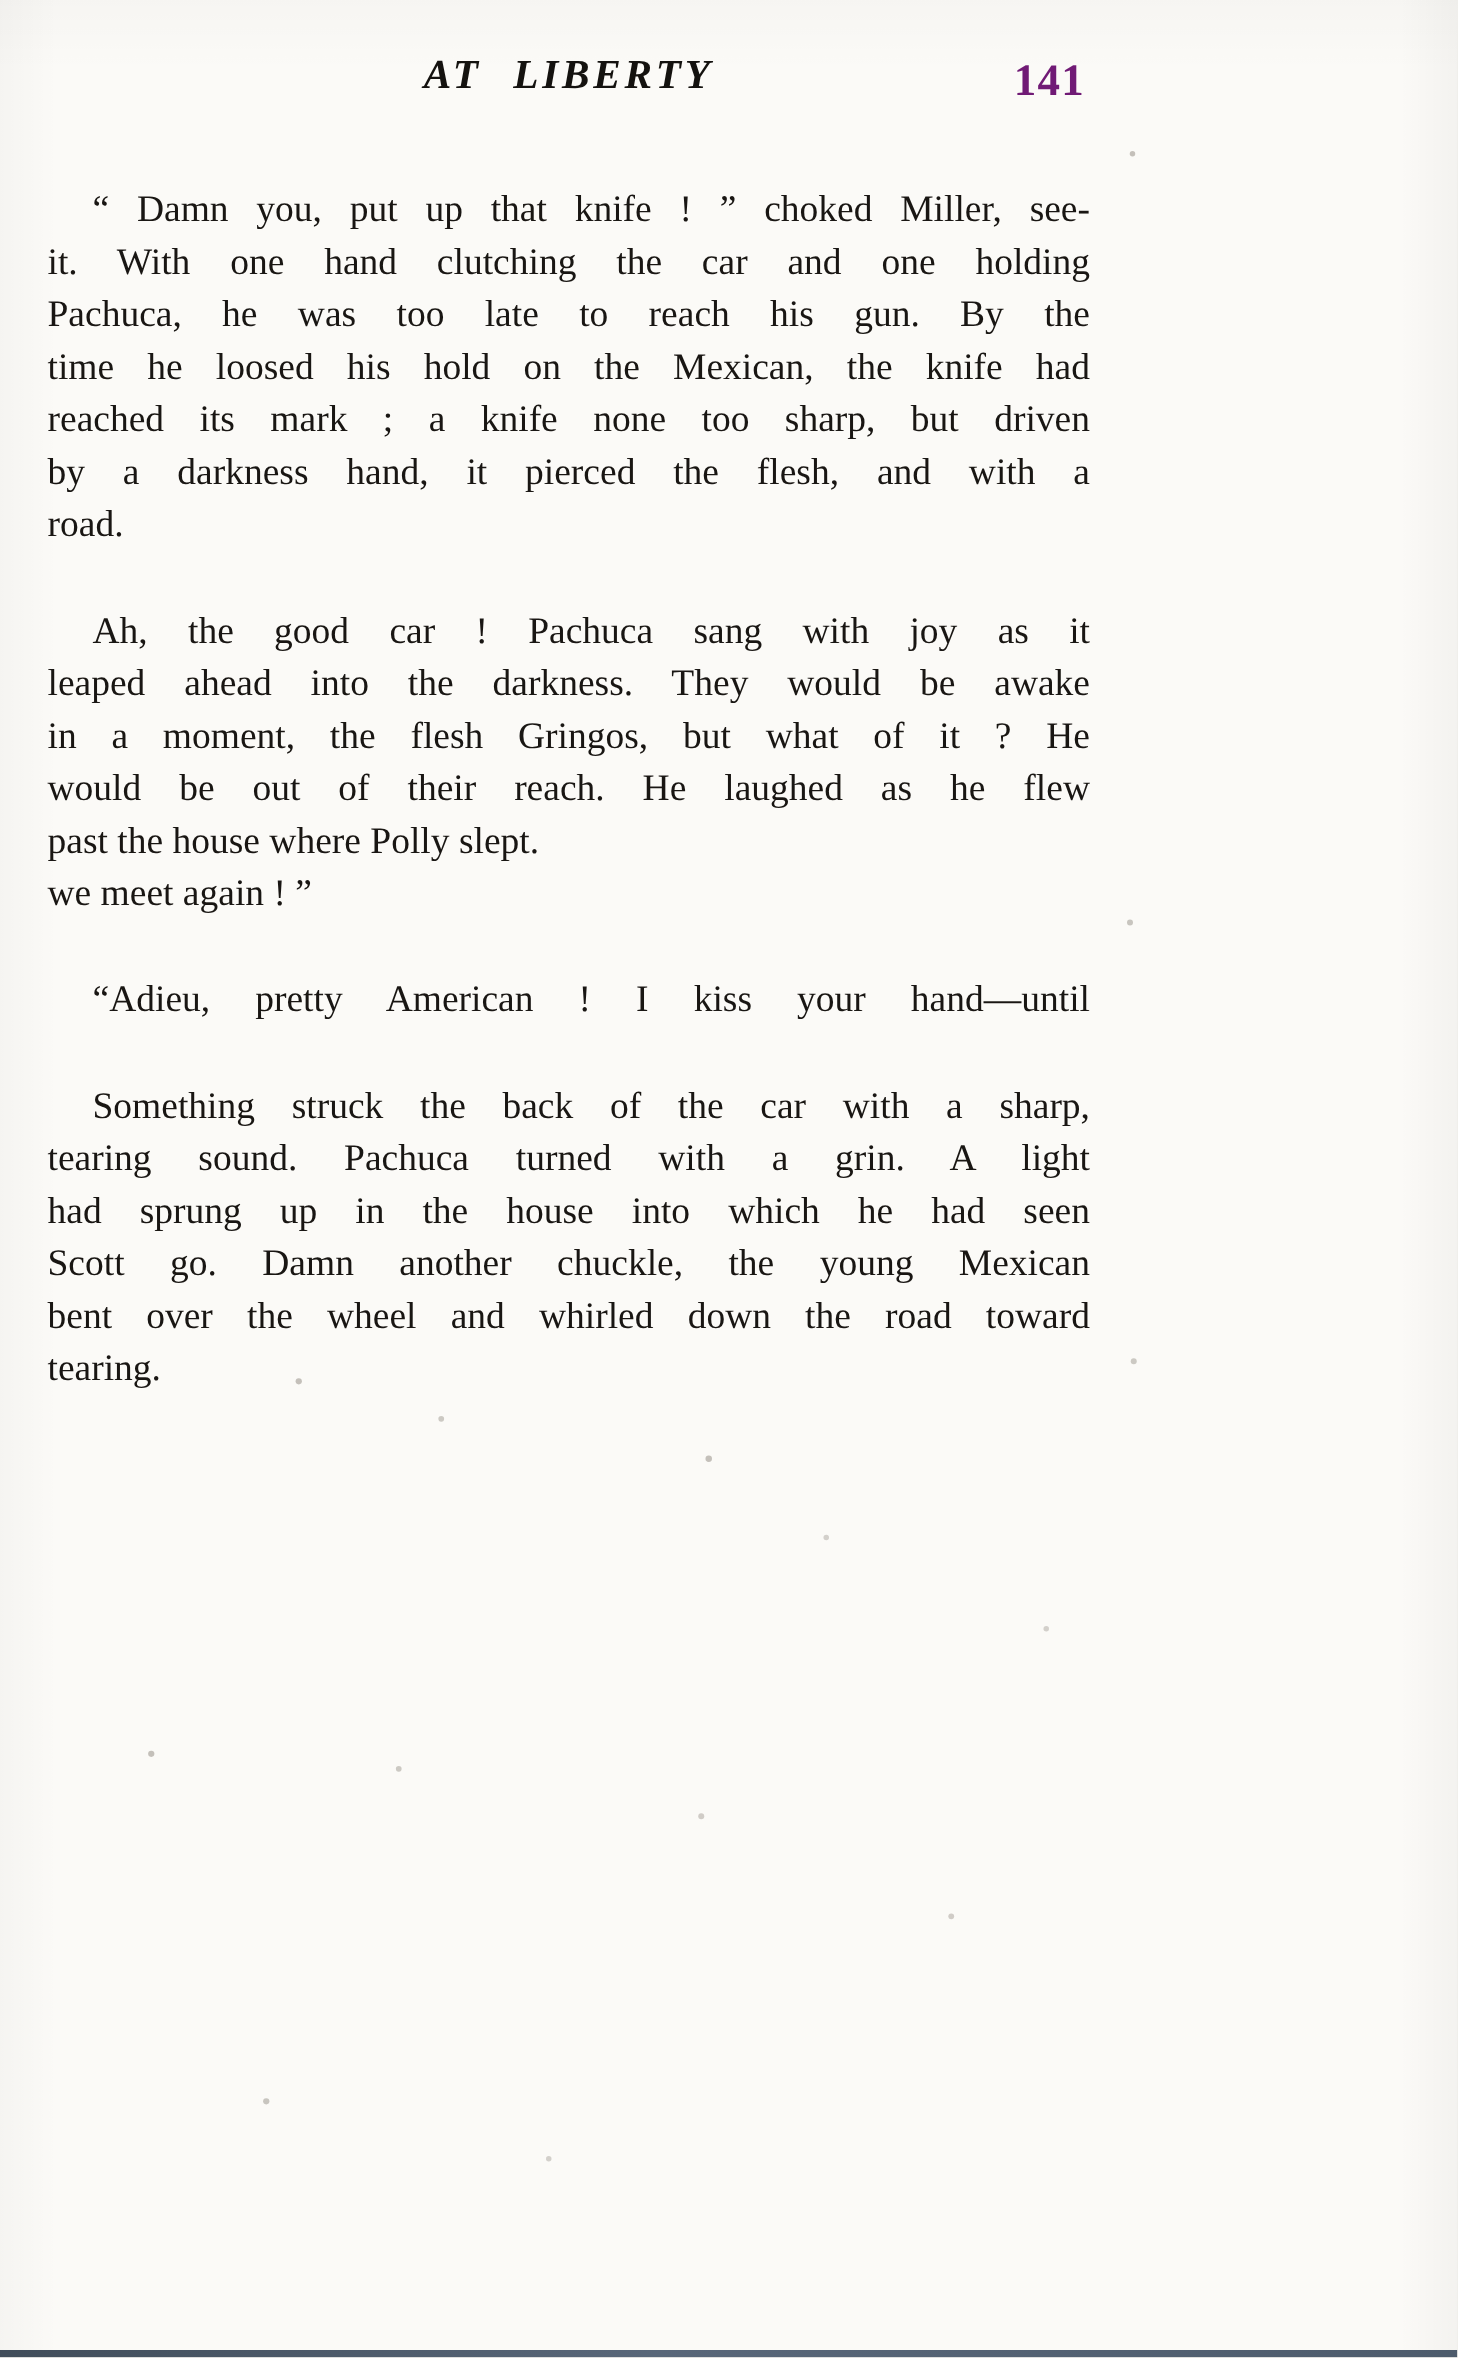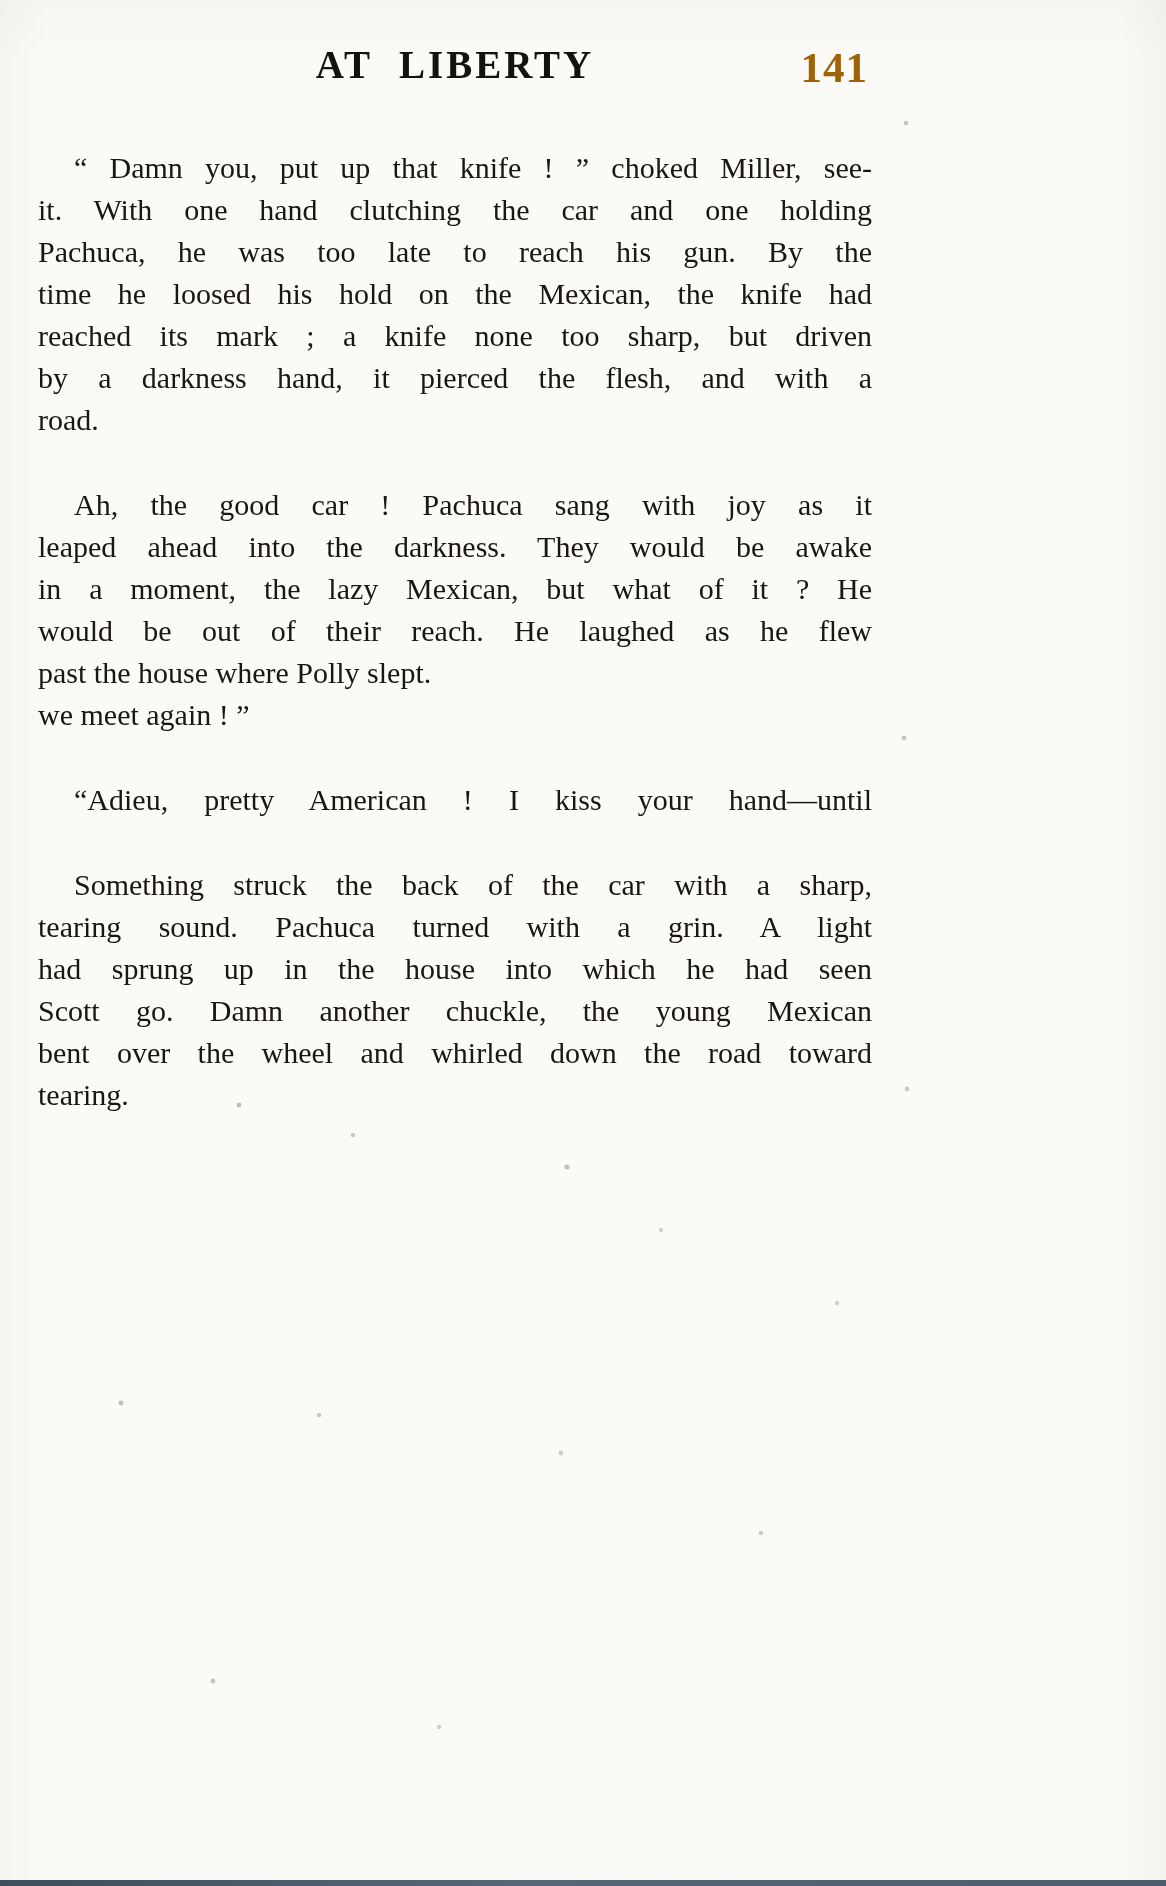--- a/index.html
+++ b/index.html
@@ -32,34 +32,35 @@
     top: 42px;
     left: 38px;
     width: 834px;
     height: 46px;
   }
   .running-title {
     position: absolute;
     left: 0;
     right: 0;
     text-align: center;
+    font-style: italic;
     font-weight: 700;
-    font-size: 39px;
+    font-size: 33px;
     letter-spacing: 3px;
     word-spacing: 14px;
     color: #14120f;
   }
   .page-number {
     position: absolute;
     right: 4px;
     top: 1px;
     font-weight: 700;
-    font-size: 43px;
+    font-size: 36px;
     letter-spacing: 1px;
-    color: #a16207;
+    color: #701a75;
   }
   .page-text {
     position: absolute;
     top: 104px;
     left: 38px;
     width: 834px;
     font-size: 30px;
     line-height: 42px;
     color: #191613;
   }
@@ -120,21 +121,21 @@
         <div class="line">it. With one hand clutching the car and one holding</div>
         <div class="line">Pachuca, he was too late to reach his gun. By the</div>
         <div class="line">time he loosed his hold on the Mexican, the knife had</div>
         <div class="line">reached its mark ; a knife none too sharp, but driven</div>
         <div class="line">by a darkness hand, it pierced the flesh, and with a</div>
         <div class="line last">road.</div>
       </div>
       <div class="para">
         <div class="line first">Ah, the good car ! Pachuca sang with joy as it</div>
         <div class="line">leaped ahead into the darkness. They would be awake</div>
-        <div class="line">in a moment, the lazy Mexican, but what of it ? He</div>
+        <div class="line">in a moment, the flesh Gringos, but what of it ? He</div>
         <div class="line">would be out of their reach. He laughed as he flew</div>
         <div class="line last">past the house where Polly slept.</div>
       </div>
       <div class="para">
         <div class="line last">we meet again ! ”</div>
         <div class="line first">“Adieu, pretty American ! I kiss your hand—until</div>
       </div>
       <div class="para">
         <div class="line first">Something struck the back of the car with a sharp,</div>
         <div class="line">tearing sound. Pachuca turned with a grin. A light</div>

